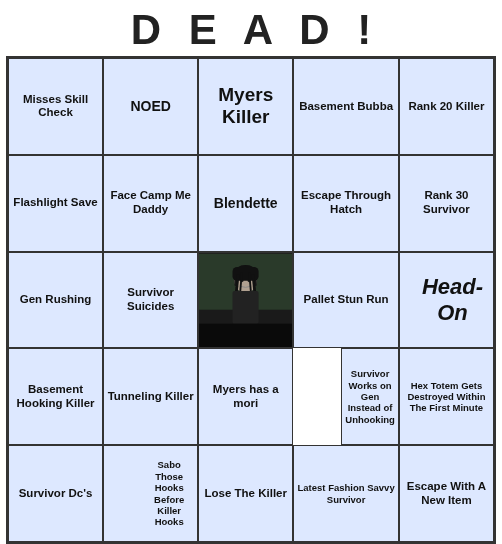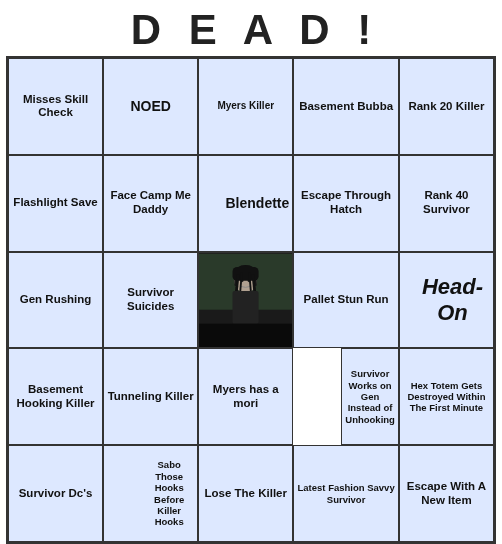--- a/index.html
+++ b/index.html
@@ -75,43 +75,43 @@
   <span>D  E  A  D  !</span>
 </div>
 
 <div class="bingo-grid" id="bingo-grid">
 <div class="cell">
       <span>Misses Skill Check</span>
     </div>
     <div class="cell" style="font-size: 14px; text-align: right;">
       <span>NOED</span>
     </div>
-    <div class="cell" style="font-size: 10px;">
+    <div class="cell" style="font-size: 19px;">
       <span>Myers Killer</span>
     </div>
     <div class="cell">
       <span>Basement Bubba</span>
     </div>
     <div class="cell">
       <span>Rank 20 Killer</span>
     </div>
     <div class="cell">
       <span>Flashlight Save</span>
     </div>
     <div class="cell">
       <span>Face Camp Me Daddy</span>
     </div>
-    <div class="cell" style="font-size: 14px; justify-content: flex-end;">
+    <div class="cell" style="font-size: 14px;">
       <span>Blendette</span>
     </div>
     <div class="cell">
       <span>Escape Through Hatch</span>
     </div>
     <div class="cell">
-      <span>Rank 40 Survivor</span>
+      <span>Rank 30 Survivor</span>
     </div>
     <div class="cell">
       <span>Gen Rushing</span>
     </div>
     <div class="cell">
       <span>Survivor Suicides</span>
     </div>
     <div class="cell free">
       <div class="free-space">
       <svg viewBox="0 0 100 100" xmlns="http://www.w3.org/2000/svg">

